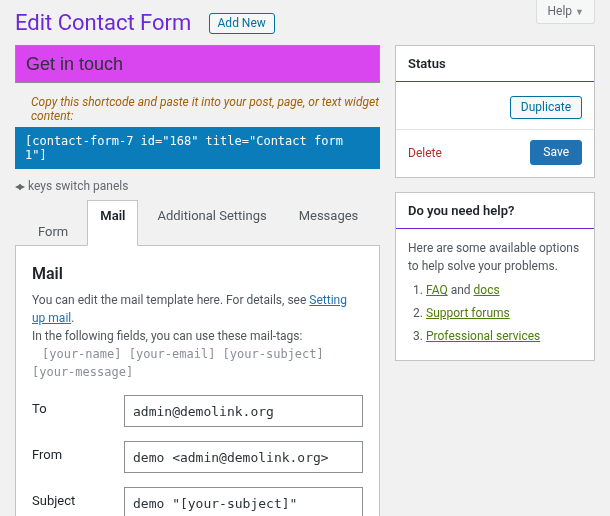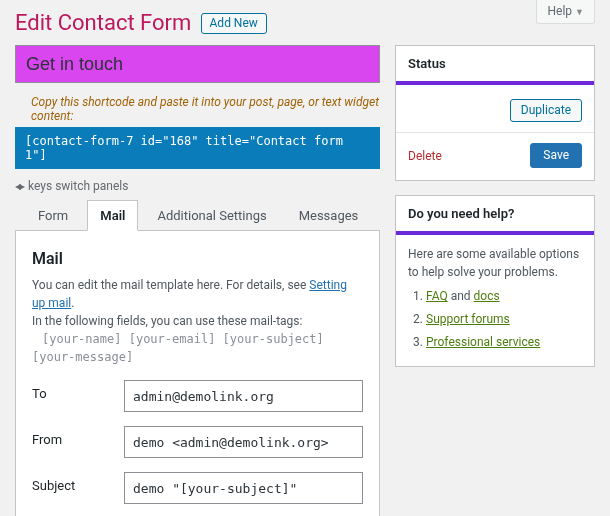--- a/index.html
+++ b/index.html
@@ -28,22 +28,22 @@
     padding: 4px 10px 5px;
     font-size: 12px;
     color: #646970;
     border-radius: 0 0 3px 3px;
     cursor: pointer;
   }
   .help-tab .tri { font-size: 9px; margin-left: 3px; color: #888; }
   h1 {
     font-size: 22px;
     font-weight: 400;
-    margin: 6px 0 10px 0;
-    color: #be185d;
+    margin: 6px 8px 10px 0;
+    color: #6d28d9;
     display: inline-block;
     text-align: center;
   }
   .addnew {
     display: inline-block;
     position: relative;
     top: -3px;
     margin-left: 6px;
     padding: 2px 8px 3px;
     border: 1px solid #0071a1;
@@ -100,21 +100,21 @@
     padding: 7px 12px;
     border: 1px solid transparent;
     border-bottom: none;
     color: #50575e;
     background: transparent;
     cursor: pointer;
     position: relative;
     top: 1px;
     margin-left: 6px;
   }
-  .tab:first-child { margin-left: 10px; }
+  .tab:first-child { margin-left: 10px; margin-top: 16px; }
   .tab.active {
     background: #fff;
     border: 1px solid #c3c4c7;
     border-bottom: 1px solid #fff;
     font-weight: 600;
     color: #1d2327;
   }
   .panel {
     background: #fff;
     border: 1px solid #c3c4c7;
@@ -166,21 +166,21 @@
     color: #2c3338;
     background: #fff;
   }
   .postbox {
     background: #fff;
     border: 1px solid #c3c4c7;
     margin-bottom: 14px;
   }
   .postbox-header {
     padding: 10px 12px;
-    border-bottom: 4px solid #6d28d9;
+    border-bottom: 1px solid #6d28d9;
     font-weight: 600;
     font-size: 13px;
     color: #1d2327;
   }
   .postbox-body {
     padding: 10px 12px;
     font-size: 12px;
     color: #50575e;
     line-height: 1.5;
   }

